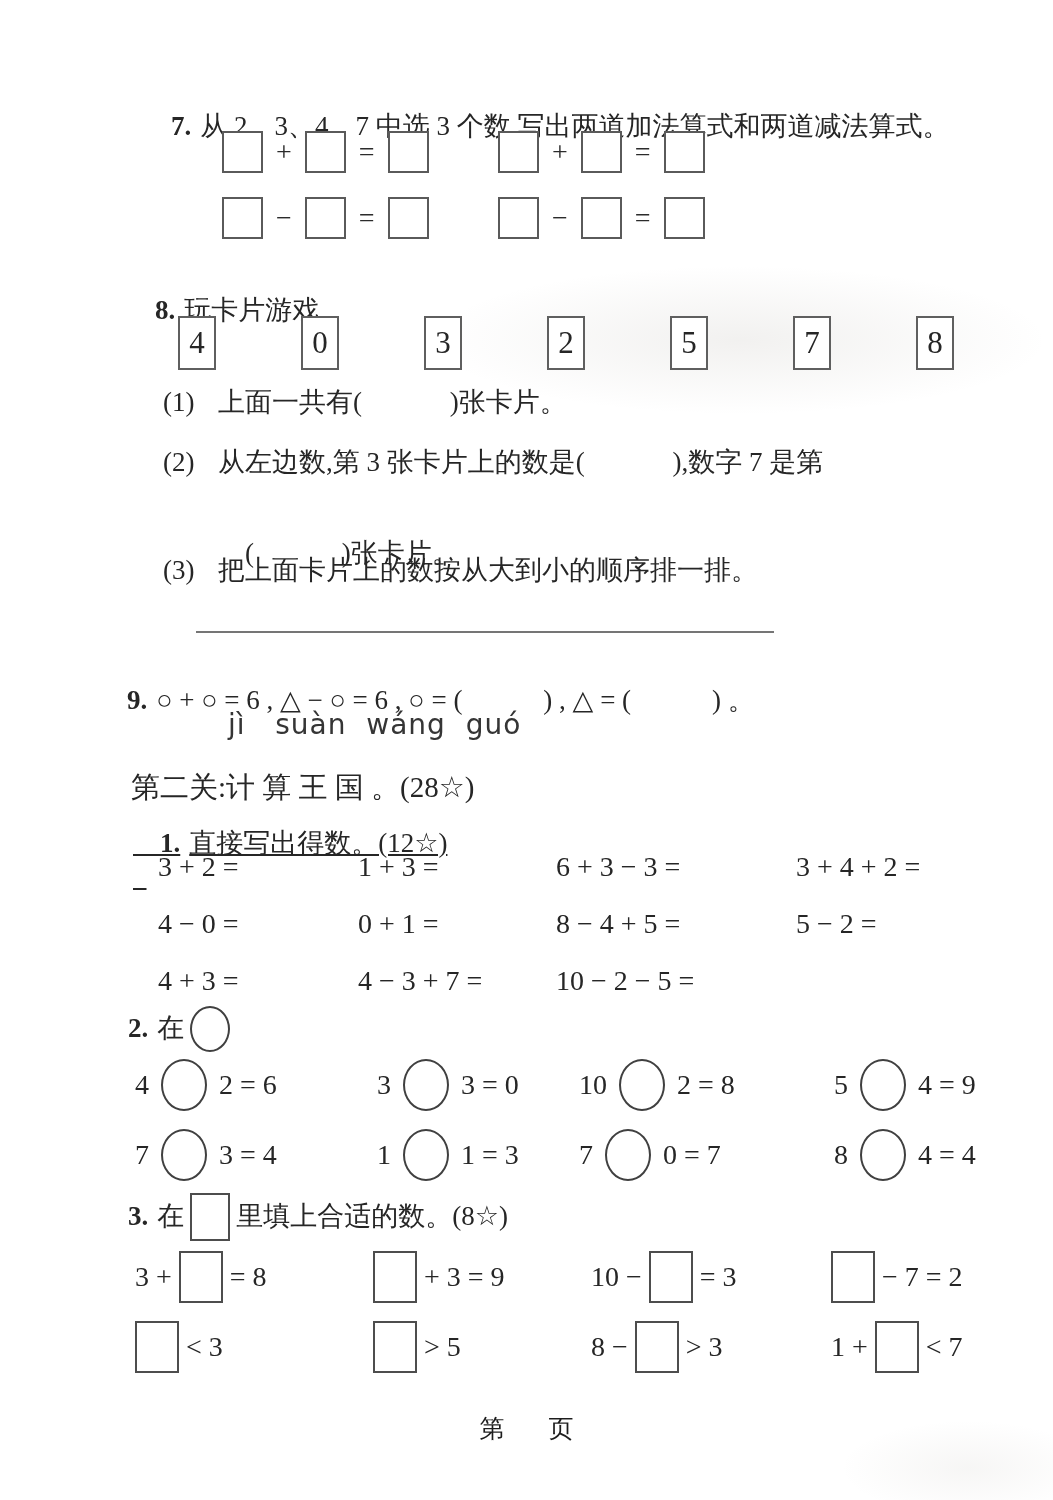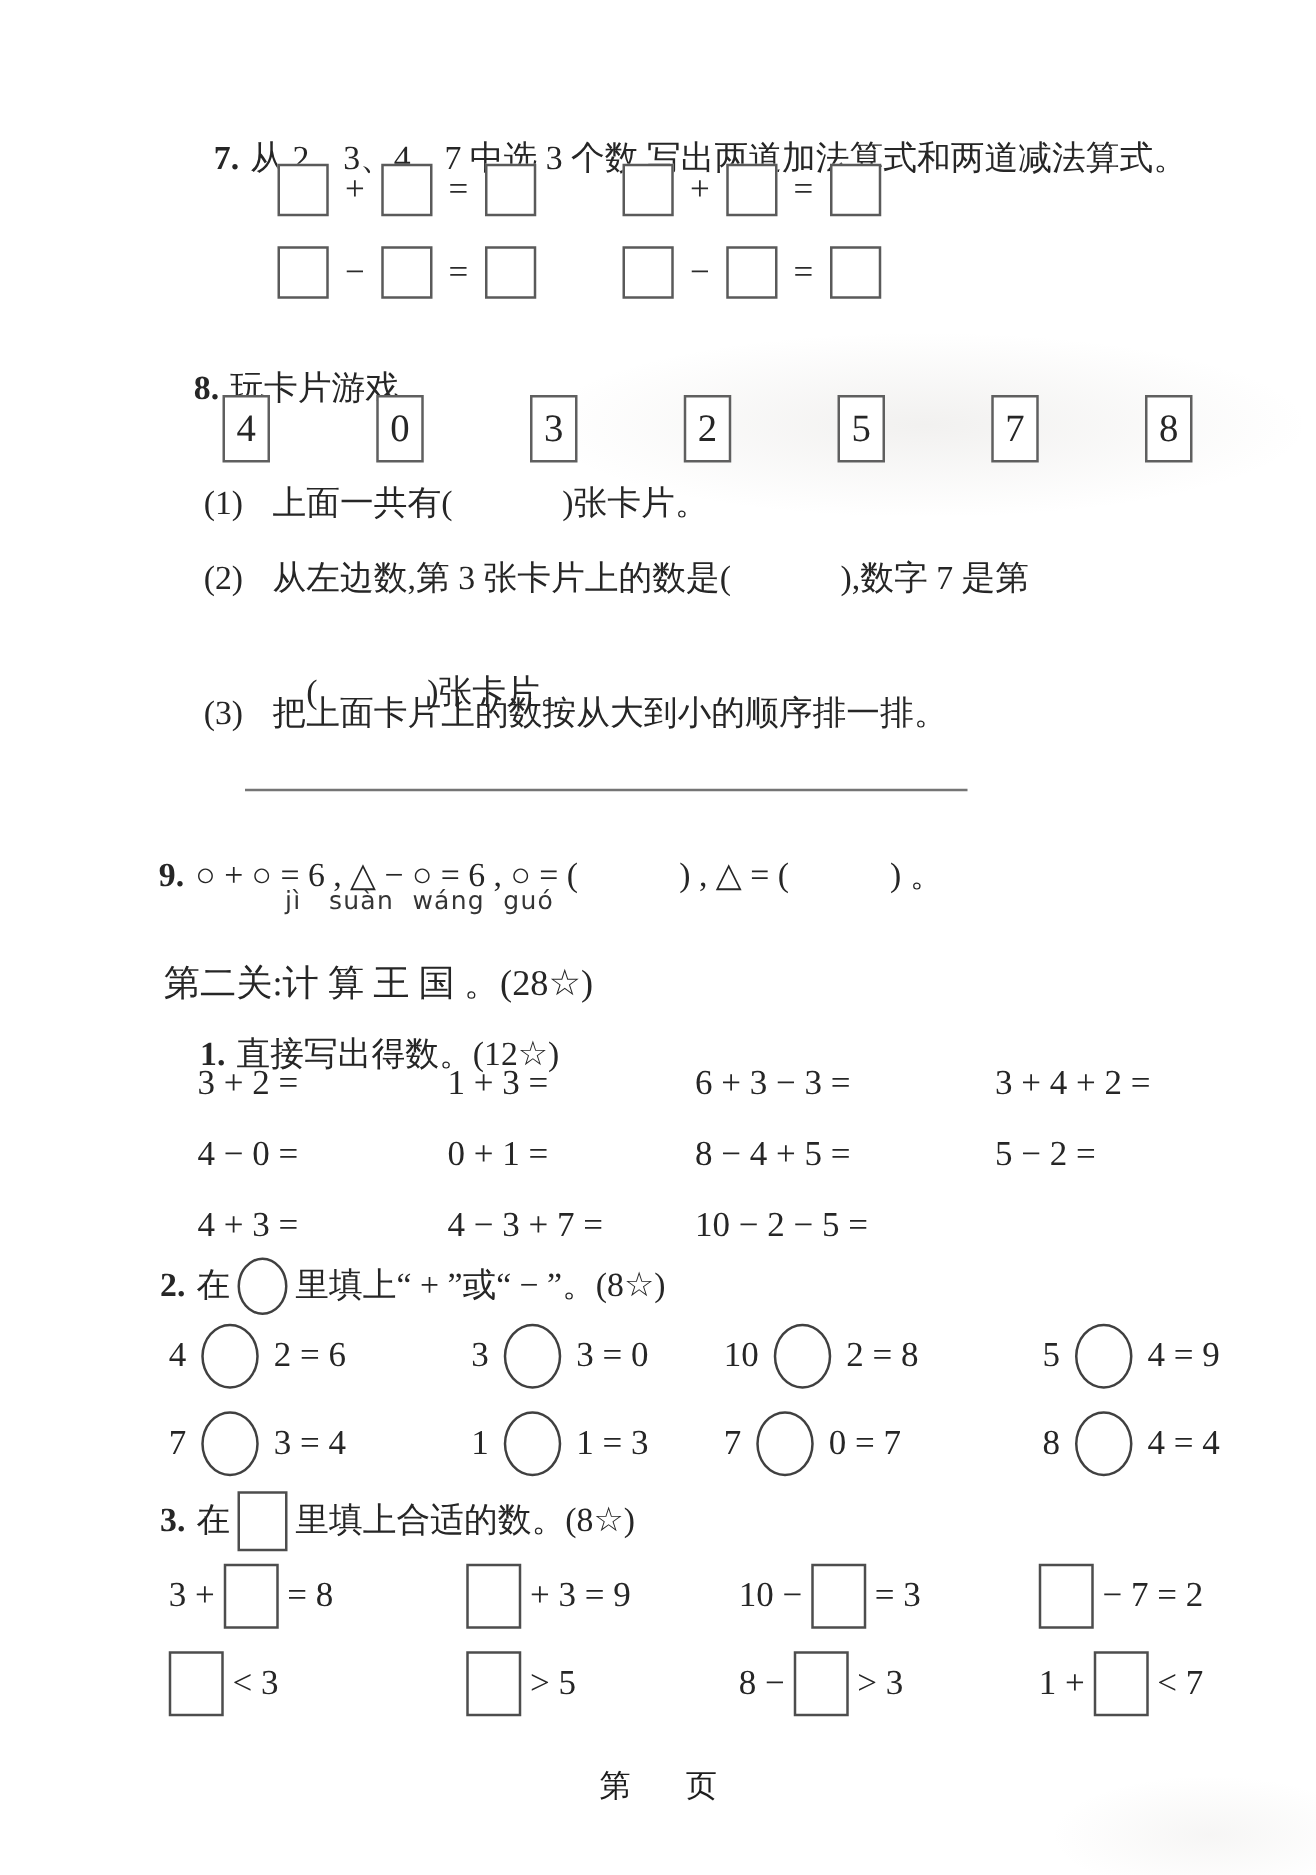--- a/index.html
+++ b/index.html
@@ -24,21 +24,21 @@
   .card{
     width:34px;height:50px;border:2px solid #5f5f5f;background:#fff;
     display:flex;align-items:center;justify-content:center;
     font-size:31px;color:#262626;
   }
   
   .sub{display:flex;align-items:flex-start;}
   .sub .n{width:55px;white-space:pre;}
   .divider{border-top:2px solid #757575;height:0;}
   
-  .pinyin{font-family:"DejaVu Sans","Liberation Sans",sans-serif;font-size:20px;color:#353535;white-space:pre-wrap;letter-spacing:1px;}
+  .pinyin{font-family:"DejaVu Sans","Liberation Sans",sans-serif;font-size:28px;color:#353535;white-space:pre-wrap;letter-spacing:1px;}
   .sec-title{font-size:29px;white-space:pre-wrap;}
   
   .grid{display:grid;align-items:center;font-size:28px;}
   .g1{grid-template-columns:200px 198px 240px auto;grid-auto-rows:57px;padding-left:158px;}
   .g2{grid-template-columns:242px 202px 255px auto;grid-auto-rows:70px;padding-left:135px;}
   .g3{grid-template-columns:238px 218px 240px auto;grid-auto-rows:70px;padding-left:135px;}
   .cell{display:flex;align-items:center;white-space:pre-wrap;}
   .cell .gap{margin:0 12px;}
   .circ{width:42px;height:48px;border:2px solid #404040;border-radius:50%;background:#fff;flex:0 0 auto;}
   .fbox{width:40px;height:48px;border:2px solid #4d4d4d;background:#fff;flex:0 0 auto;}
@@ -125,40 +125,40 @@
 
   <div class="abs cn" style="left:100px;top:650px;width:920px;">
     <span class="num-prefix">9.</span><span>○ + ○ = 6 , △ − ○ = 6 , ○ = (            ) , △ = (            ) 。</span>
   </div>
 
   <div class="abs pinyin" style="left:228px;top:708px;">jì   suàn  wáng  guó</div>
   <div class="abs cn" style="left:104px;top:735px;">
     <span class="b sec-title">第二关:计 算 王 国 。</span><span class="sec-title">(28☆)</span>
   </div>
 
-  <div class="abs cn" style="left:133px;top:793px;">
+  <div class="abs cn" style="left:133px;top:793px;text-decoration:underline;">
     <span class="num-prefix">1.</span><span>直接写出得数。(12☆)</span>
   </div>
 
   <div class="abs grid g1" style="left:0;top:838px;width:1053px;">
     <div class="cell">3 + 2 =</div>
     <div class="cell">1 + 3 =</div>
     <div class="cell">6 + 3 − 3 =</div>
     <div class="cell">3 + 4 + 2 =</div>
     <div class="cell">4 − 0 =</div>
     <div class="cell">0 + 1 =</div>
     <div class="cell">8 − 4 + 5 =</div>
     <div class="cell">5 − 2 =</div>
     <div class="cell">4 + 3 =</div>
     <div class="cell">4 − 3 + 7 =</div>
     <div class="cell">10 − 2 − 5 =</div>
   </div>
 
   <div class="abs cn heading" style="left:128px;top:1006px;">
-    <span class="num-prefix">2.</span><span>在</span><span class="h-circ"></span><span>里填上“ + ”或“ − ”。(8☆)</span>
+    <span class="num-prefix">2.</span><span>在</span><span class="h-circ"></span>
   </div>
 
   <div class="abs grid g2" style="left:0;top:1050px;width:1053px;">
     <div class="cell"><span>4</span><span class="circ gap"></span><span>2 = 6</span></div>
     <div class="cell"><span>3</span><span class="circ gap"></span><span>3 = 0</span></div>
     <div class="cell"><span>10</span><span class="circ gap"></span><span>2 = 8</span></div>
     <div class="cell"><span>5</span><span class="circ gap"></span><span>4 = 9</span></div>
     <div class="cell"><span>7</span><span class="circ gap"></span><span>3 = 4</span></div>
     <div class="cell"><span>1</span><span class="circ gap"></span><span>1 = 3</span></div>
     <div class="cell"><span>7</span><span class="circ gap"></span><span>0 = 7</span></div>

